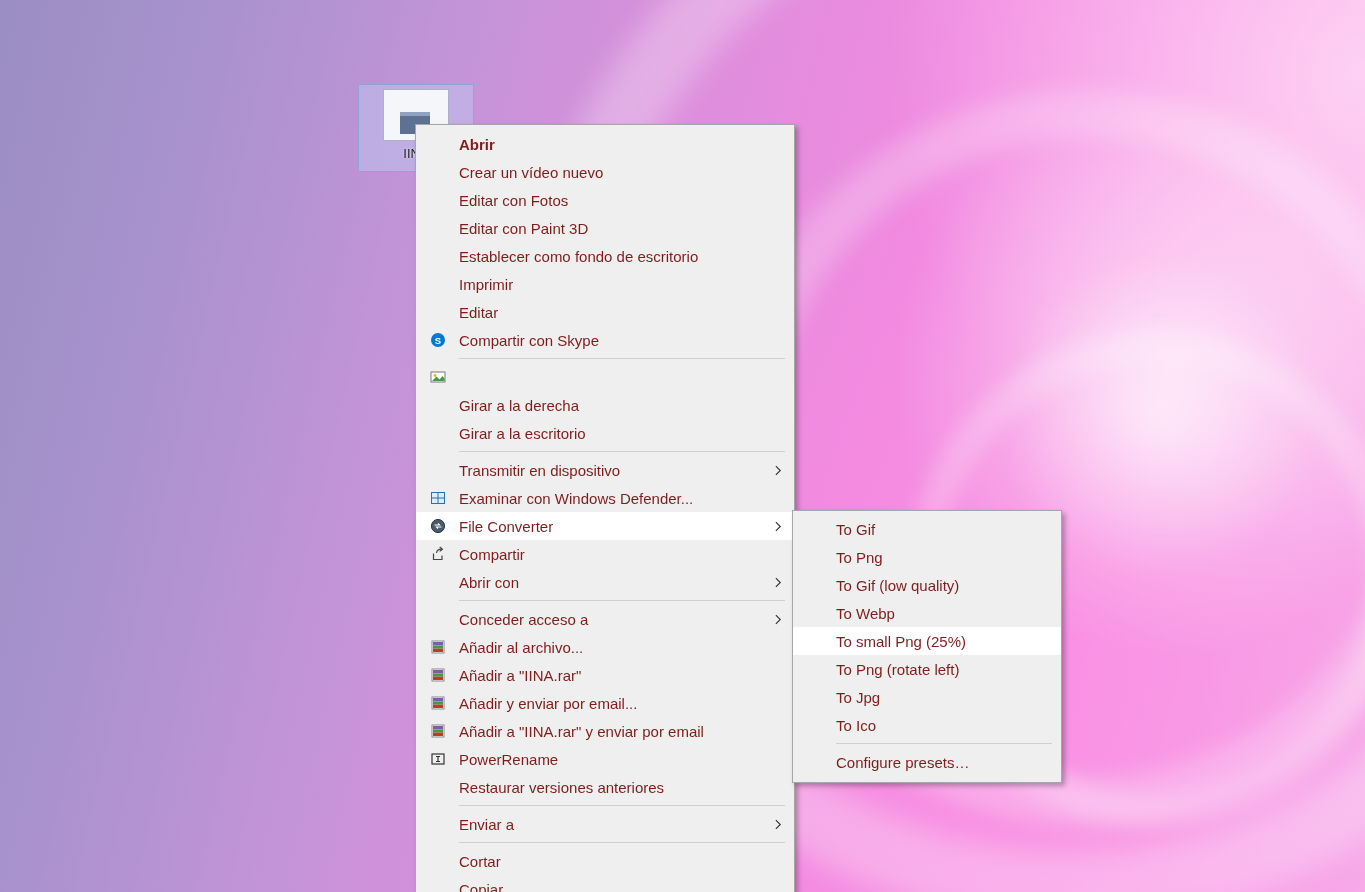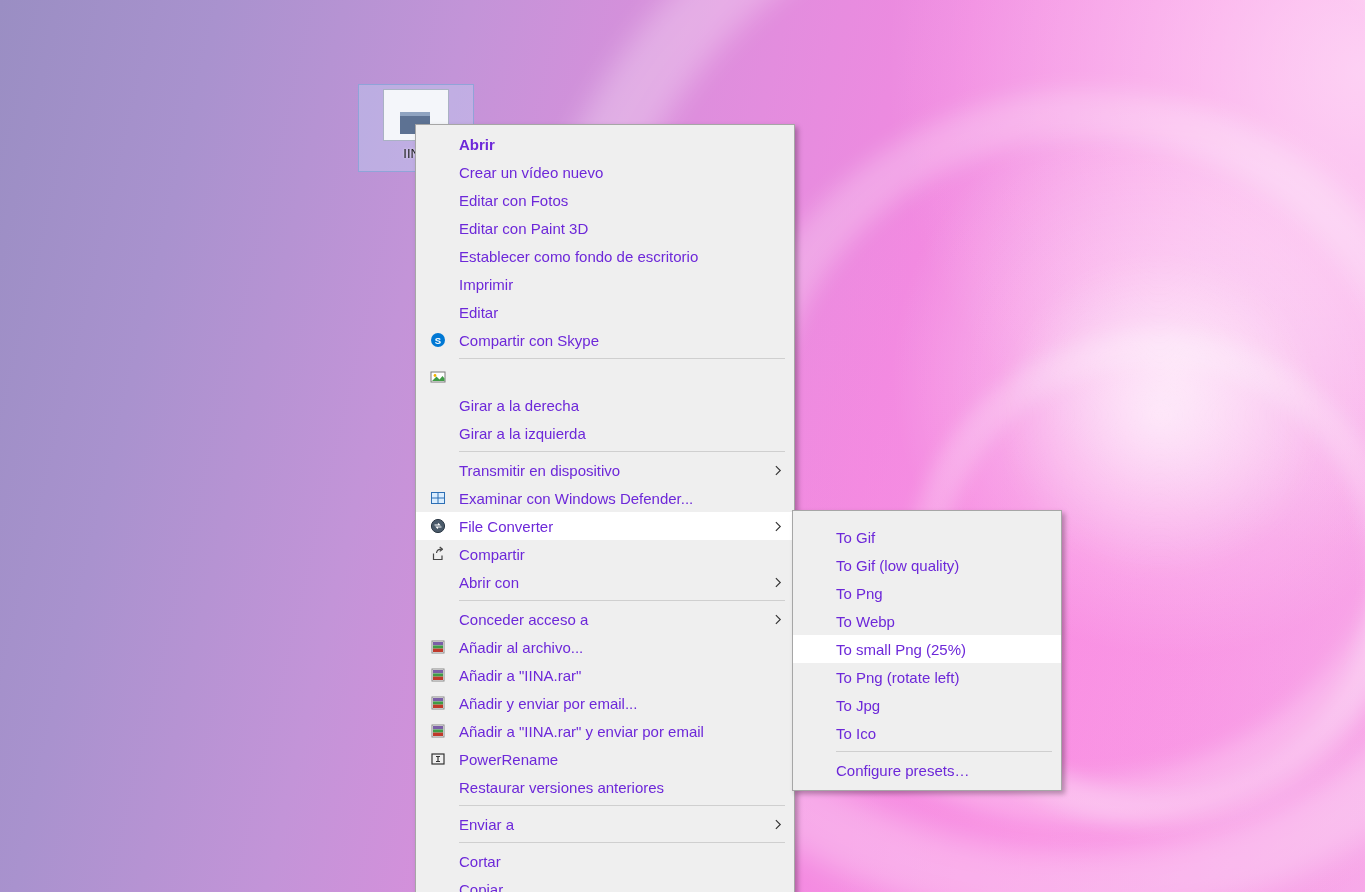--- a/index.html
+++ b/index.html
@@ -30,23 +30,23 @@
   }
   .thumb{width:64px;height:50px;margin-top:4px;background:#f4f6fa;border:1px solid #aab2c4;position:relative;}
   .thumb-inner{position:absolute;left:16px;bottom:6px;width:30px;height:18px;background:#5d7293;border-top:4px solid #8fa3c0;}
   .icon-label{margin-top:5px;font-size:13px;color:#1d1d1d;text-shadow:0 0 3px rgba(255,255,255,0.8);}
   
   .menu{
     position:absolute;background:#efefef;border:1px solid #a6a6a6;
     box-shadow:3px 3px 5px rgba(0,0,0,0.28);box-sizing:border-box;
   }
   .main-menu{left:415px;top:124px;width:380px;padding:5px 0;z-index:10;}
-  .submenu{left:792px;top:510px;width:270px;padding:12px 0 6px;z-index:20;}
+  .submenu{left:792px;top:510px;width:270px;padding:4px 0 6px;z-index:20;}
   .menu-item{
-    height:28px;display:flex;align-items:center;font-size:15px;color:#6d28d9;cursor:default;
+    height:28px;display:flex;align-items:center;font-size:15px;color:#7f1d1d;cursor:default;
   }
   .menu-item.bold{font-weight:bold;}
   .menu-item.highlight{background:#ffffff;}
   .mi-icon{width:16px;height:16px;margin-left:14px;margin-right:13px;flex:0 0 16px;display:flex;align-items:center;justify-content:center;}
   .mi-icon svg{width:16px;height:16px;}
   .mi-label{flex:1;white-space:nowrap;overflow:hidden;}
   .mi-arrow{display:none;margin-right:12px;align-items:center;}
   .mi-arrow.show{display:flex;}
   .mi-arrow svg{width:7px;height:11px;stroke:#333;fill:none;stroke-width:1.3;}
   .menu-sep{height:1px;background:#cfcfcf;margin:4px 9px 4px 43px;}
@@ -134,21 +134,21 @@
       </div>
 
       <div class="menu-item">
         <span class="mi-icon"></span>
         <span class="mi-label">Girar a la derecha</span>
 
       </div>
 
       <div class="menu-item">
         <span class="mi-icon"></span>
-        <span class="mi-label">Girar a la izquierda</span>
+        <span class="mi-label">Girar a la escritorio</span>
 
       </div>
     <div class="menu-sep"></div>
       <div class="menu-item">
         <span class="mi-icon"></span>
         <span class="mi-label">Transmitir en dispositivo</span>
         <span class="mi-arrow show">
           <svg viewBox="0 0 8 12">
             <path d="M1 1 L6 6 L1 11"></path>
           </svg>
@@ -309,27 +309,27 @@
   <div class="menu submenu">
 
       <div class="menu-item">
         <span class="mi-icon"></span>
         <span class="mi-label">To Gif</span>
 
       </div>
 
       <div class="menu-item">
         <span class="mi-icon"></span>
+        <span class="mi-label">To Png</span>
+
+      </div>
+
+      <div class="menu-item">
+        <span class="mi-icon"></span>
         <span class="mi-label">To Gif (low quality)</span>
-
-      </div>
-
-      <div class="menu-item">
-        <span class="mi-icon"></span>
-        <span class="mi-label">To Png</span>
 
       </div>
 
       <div class="menu-item">
         <span class="mi-icon"></span>
         <span class="mi-label">To Webp</span>
 
       </div>
 
       <div class="menu-item highlight">

